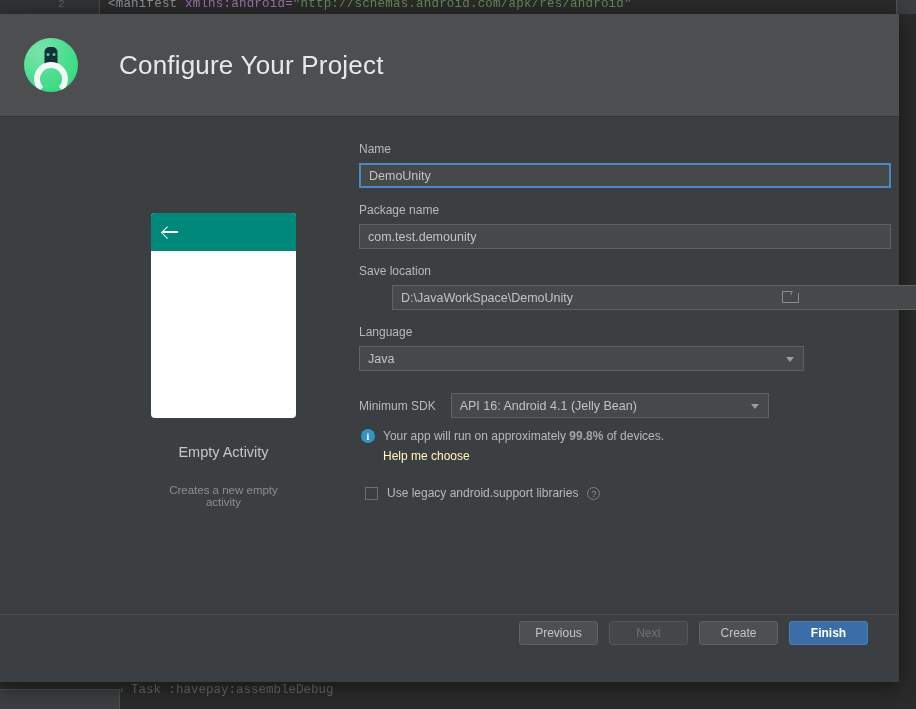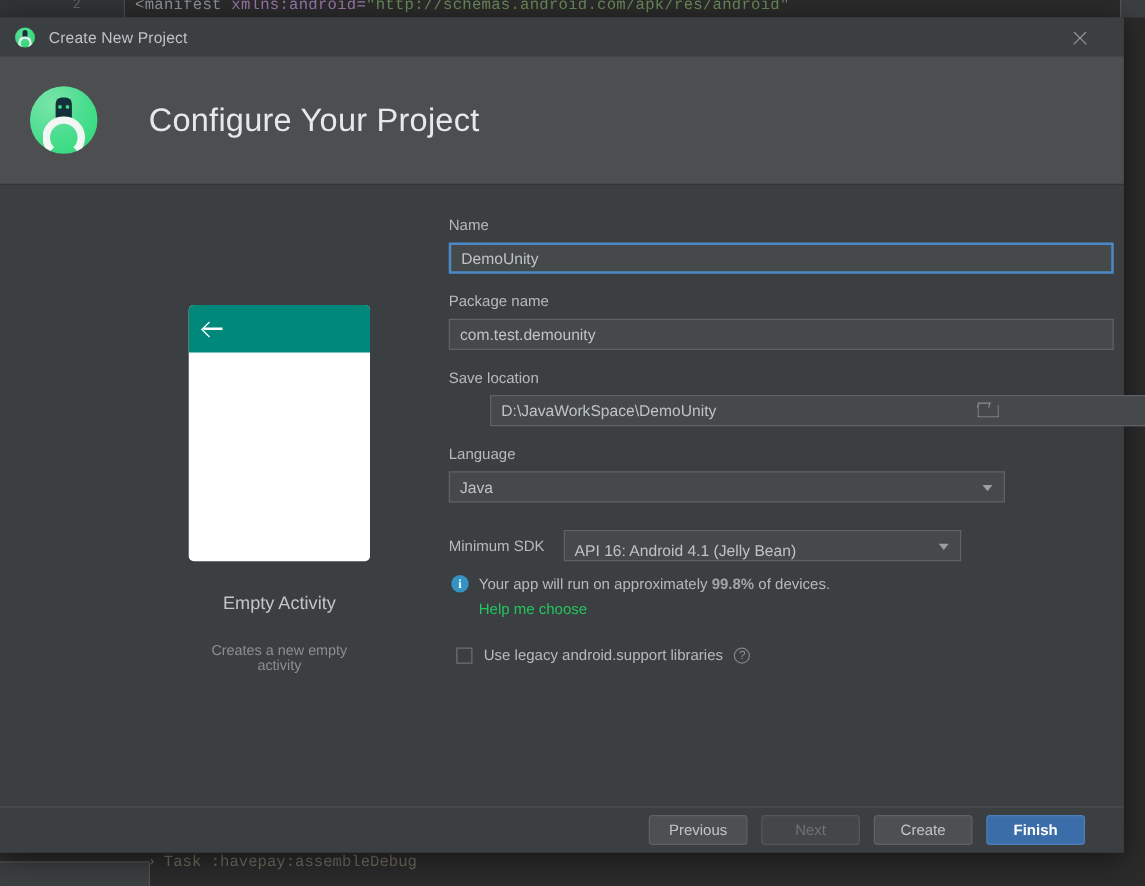--- a/index.html
+++ b/index.html
@@ -357,21 +357,20 @@
     margin-top: 22px;
   }
   .sdk-label {
     font-size: 12px;
     color: #B6BABD;
     margin-right: 15px;
     white-space: nowrap;
   }
   .combo.sdk {
     width: 318px;
-    align-items: flex-end;
   }
 
   .info-row {
     display: flex;
     align-items: flex-start;
     margin-top: 10px;
     margin-left: 2px;
   }
   .info-icon {
     width: 14px; height: 14px;
@@ -390,21 +389,21 @@
   .info-text {
     margin-left: 8px;
     font-size: 12px;
     color: #B6BABD;
     line-height: 1.35;
   }
   .info-text b { color: #a3a3a3; font-weight: bold; }
   .help-link {
     display: block;
     margin-top: 4px;
-    color: #22c55e;
+    color: #fef9c3;
     font-size: 12px;
     text-decoration: none;
     cursor: pointer;
   }
 
   .checkbox-row {
     display: flex;
     align-items: center;
     margin-top: 22px;
     margin-left: 6px;
@@ -487,25 +486,20 @@
 
   <div class="ide-bottom">
     <div class="ide-bottom-tab"></div>
     <span class="ide-bottom-arrow">›</span>
     <span class="ide-bottom-text">Task :havepay:assembleDebug</span>
   </div>
 </div>
 
 <div class="dialog">
 
-  <div class="titlebar">
-    <div class="titlebar-icon"></div>
-    <span class="titlebar-title">Create New Project</span>
-    <div class="titlebar-close"></div>
-  </div>
 
   <div class="header">
     <div class="header-logo">
       <div class="lens"></div>
       <div class="head"></div>
       <div class="legs"></div>
     </div>
     <h1 class="header-title">Configure Your Project</h1>
   </div>
 

